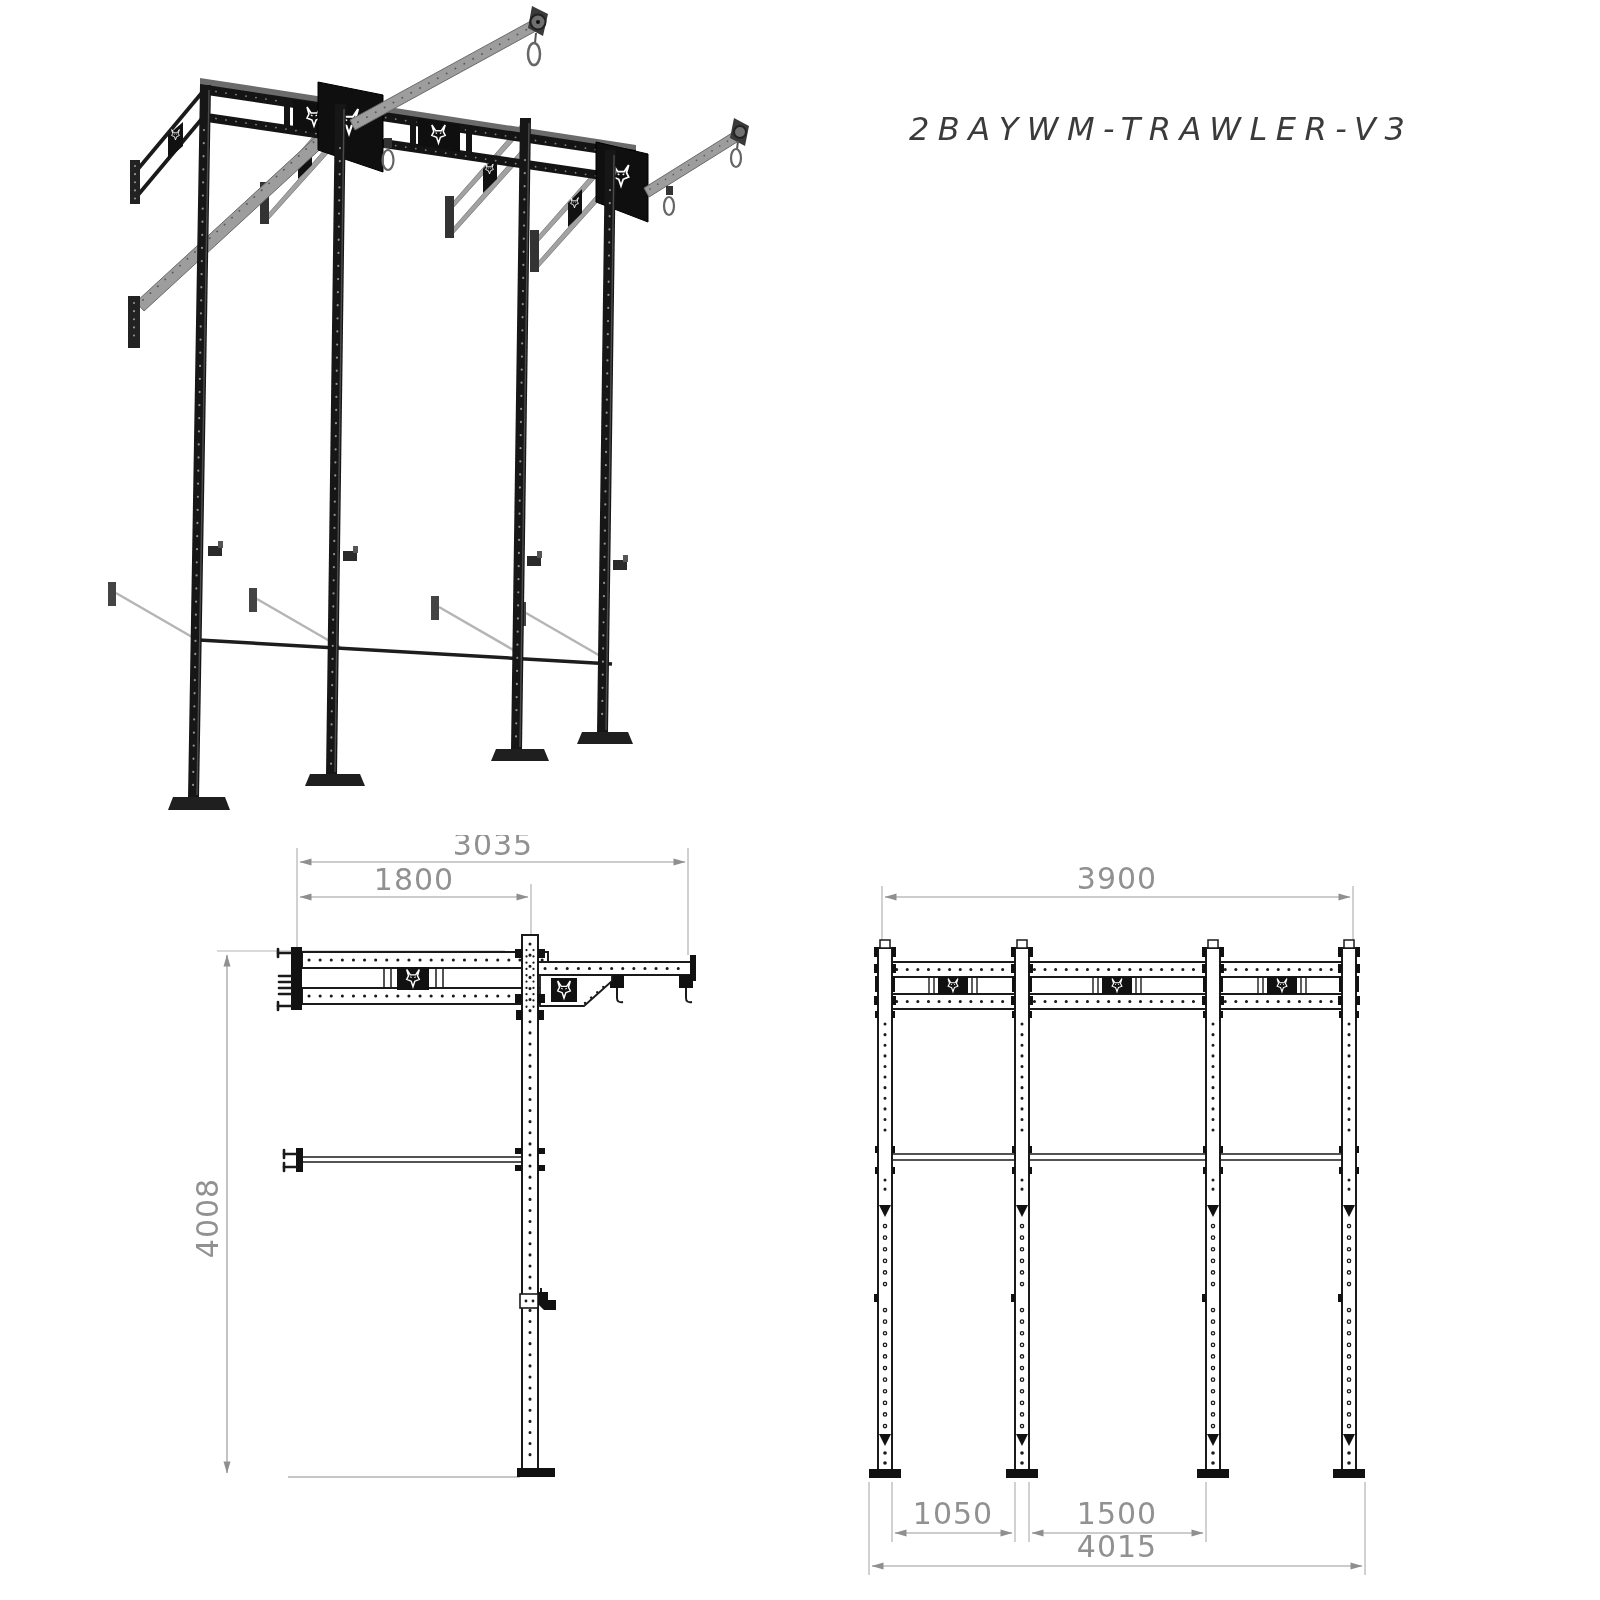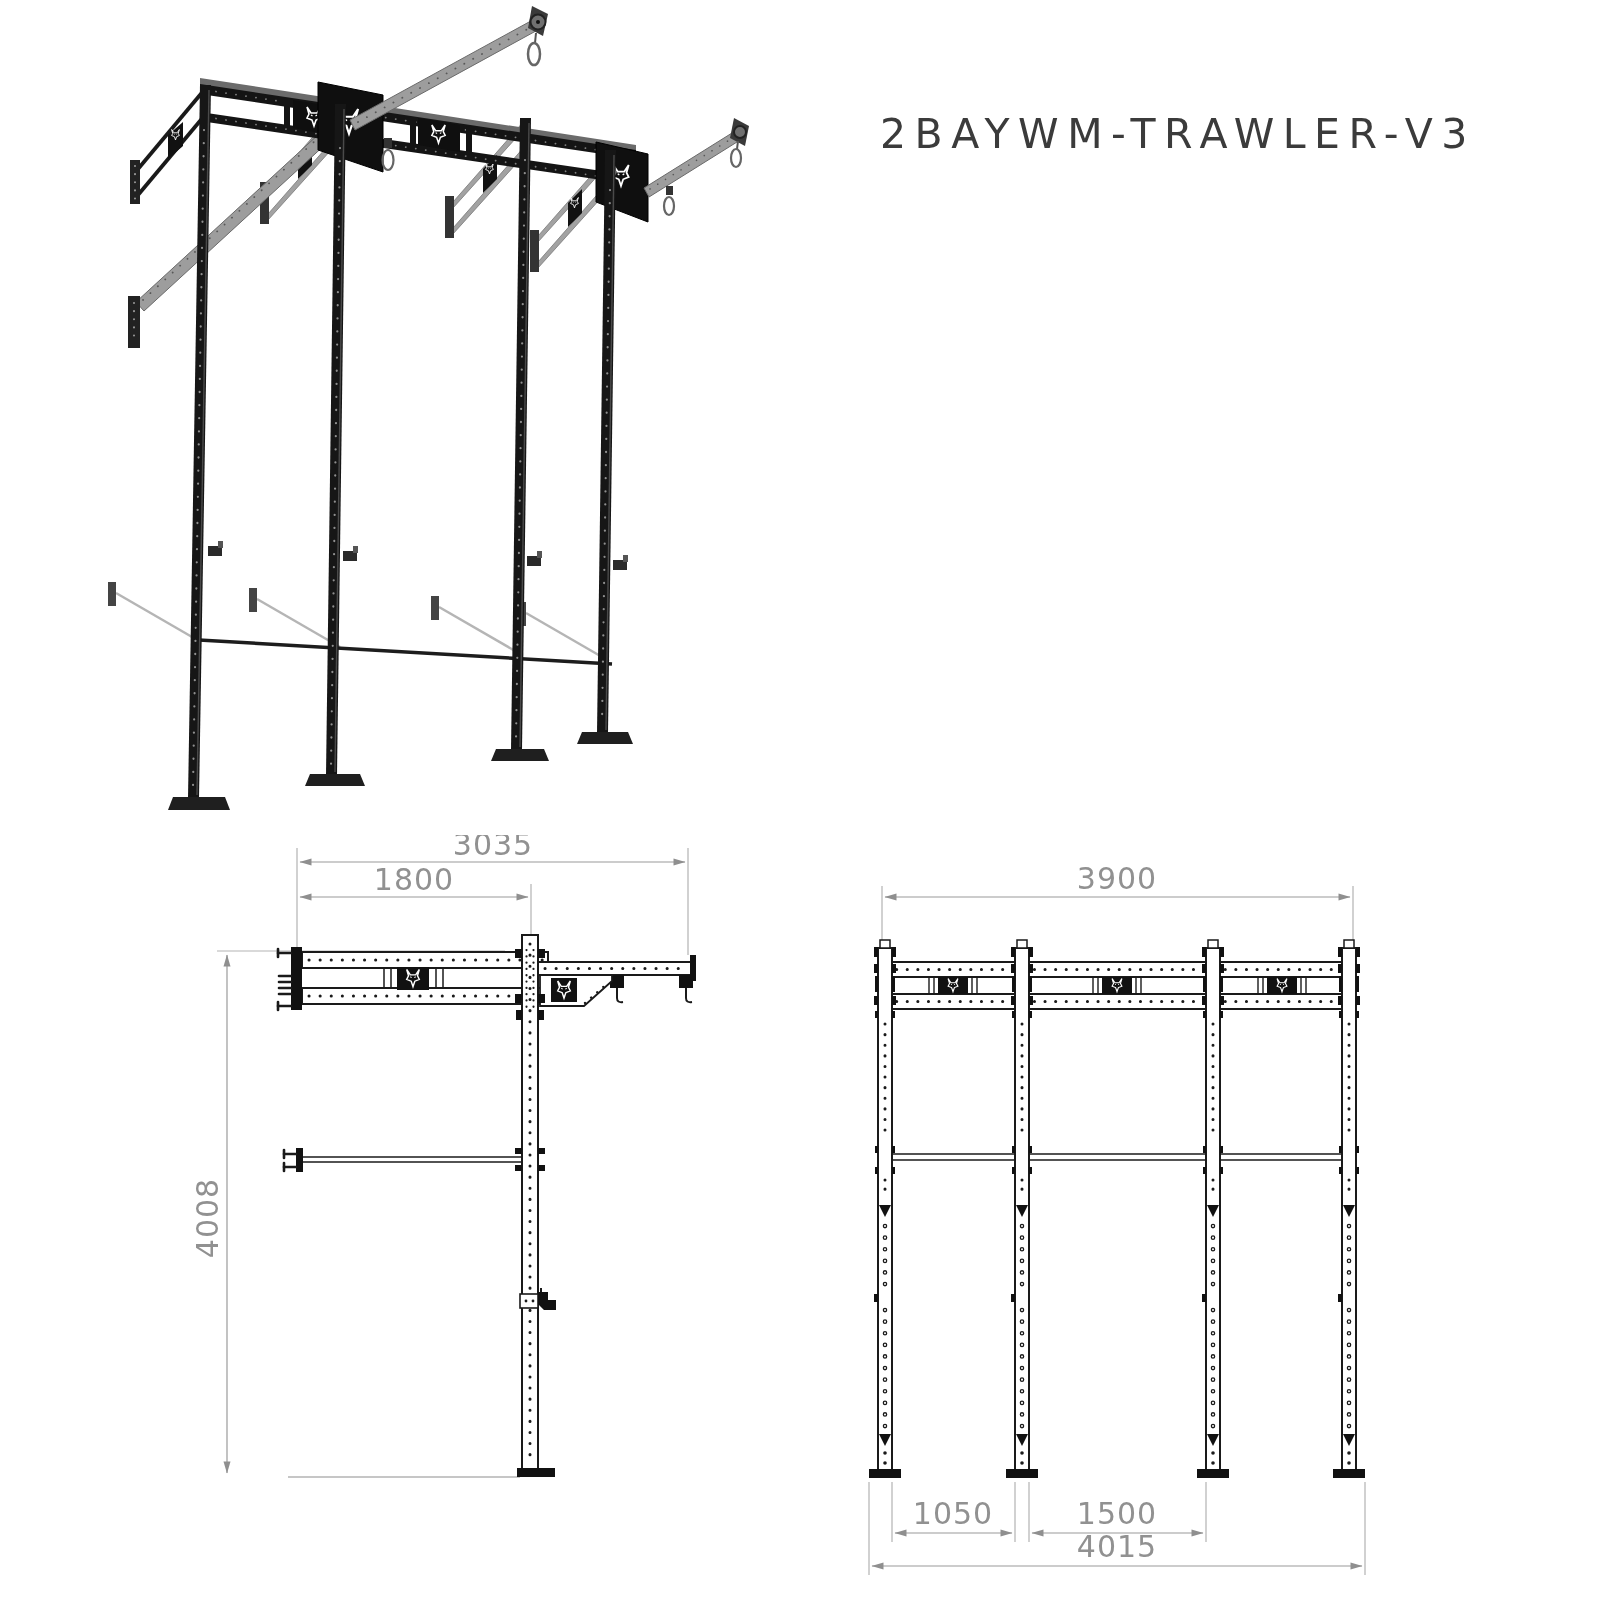--- a/index.html
+++ b/index.html
@@ -1,20 +1,20 @@
 <!DOCTYPE html>
 <html><head>
 <meta charset="utf-8">
 <style>
   html,body{margin:0;padding:0;background:#ffffff;}
   #sheet{position:relative;width:1600px;height:1600px;background:#ffffff;overflow:hidden;
          font-family:"DejaVu Sans",sans-serif;}
-  #title-block{position:absolute;left:880px;top:110px;width:660px;
-
-    font-size:41px;letter-spacing:8.5px;color:#3b3b3b;white-space:nowrap;}
+  #title-block{position:absolute;left:909px;top:110px;width:660px;
+
+    font-style:italic;font-size:32px;letter-spacing:8.5px;color:#3b3b3b;white-space:nowrap;}
   .viewbox{position:absolute;}
   svg text{font-family:"DejaVu Sans",sans-serif;}
   .dimtxt{font-size:30px;fill:#919191;letter-spacing:1px;}
 </style>
 </head>
 <body>
 
 <div id="sheet">
 
   <div id="title-block">2BAYWM-TRAWLER-V3</div>

